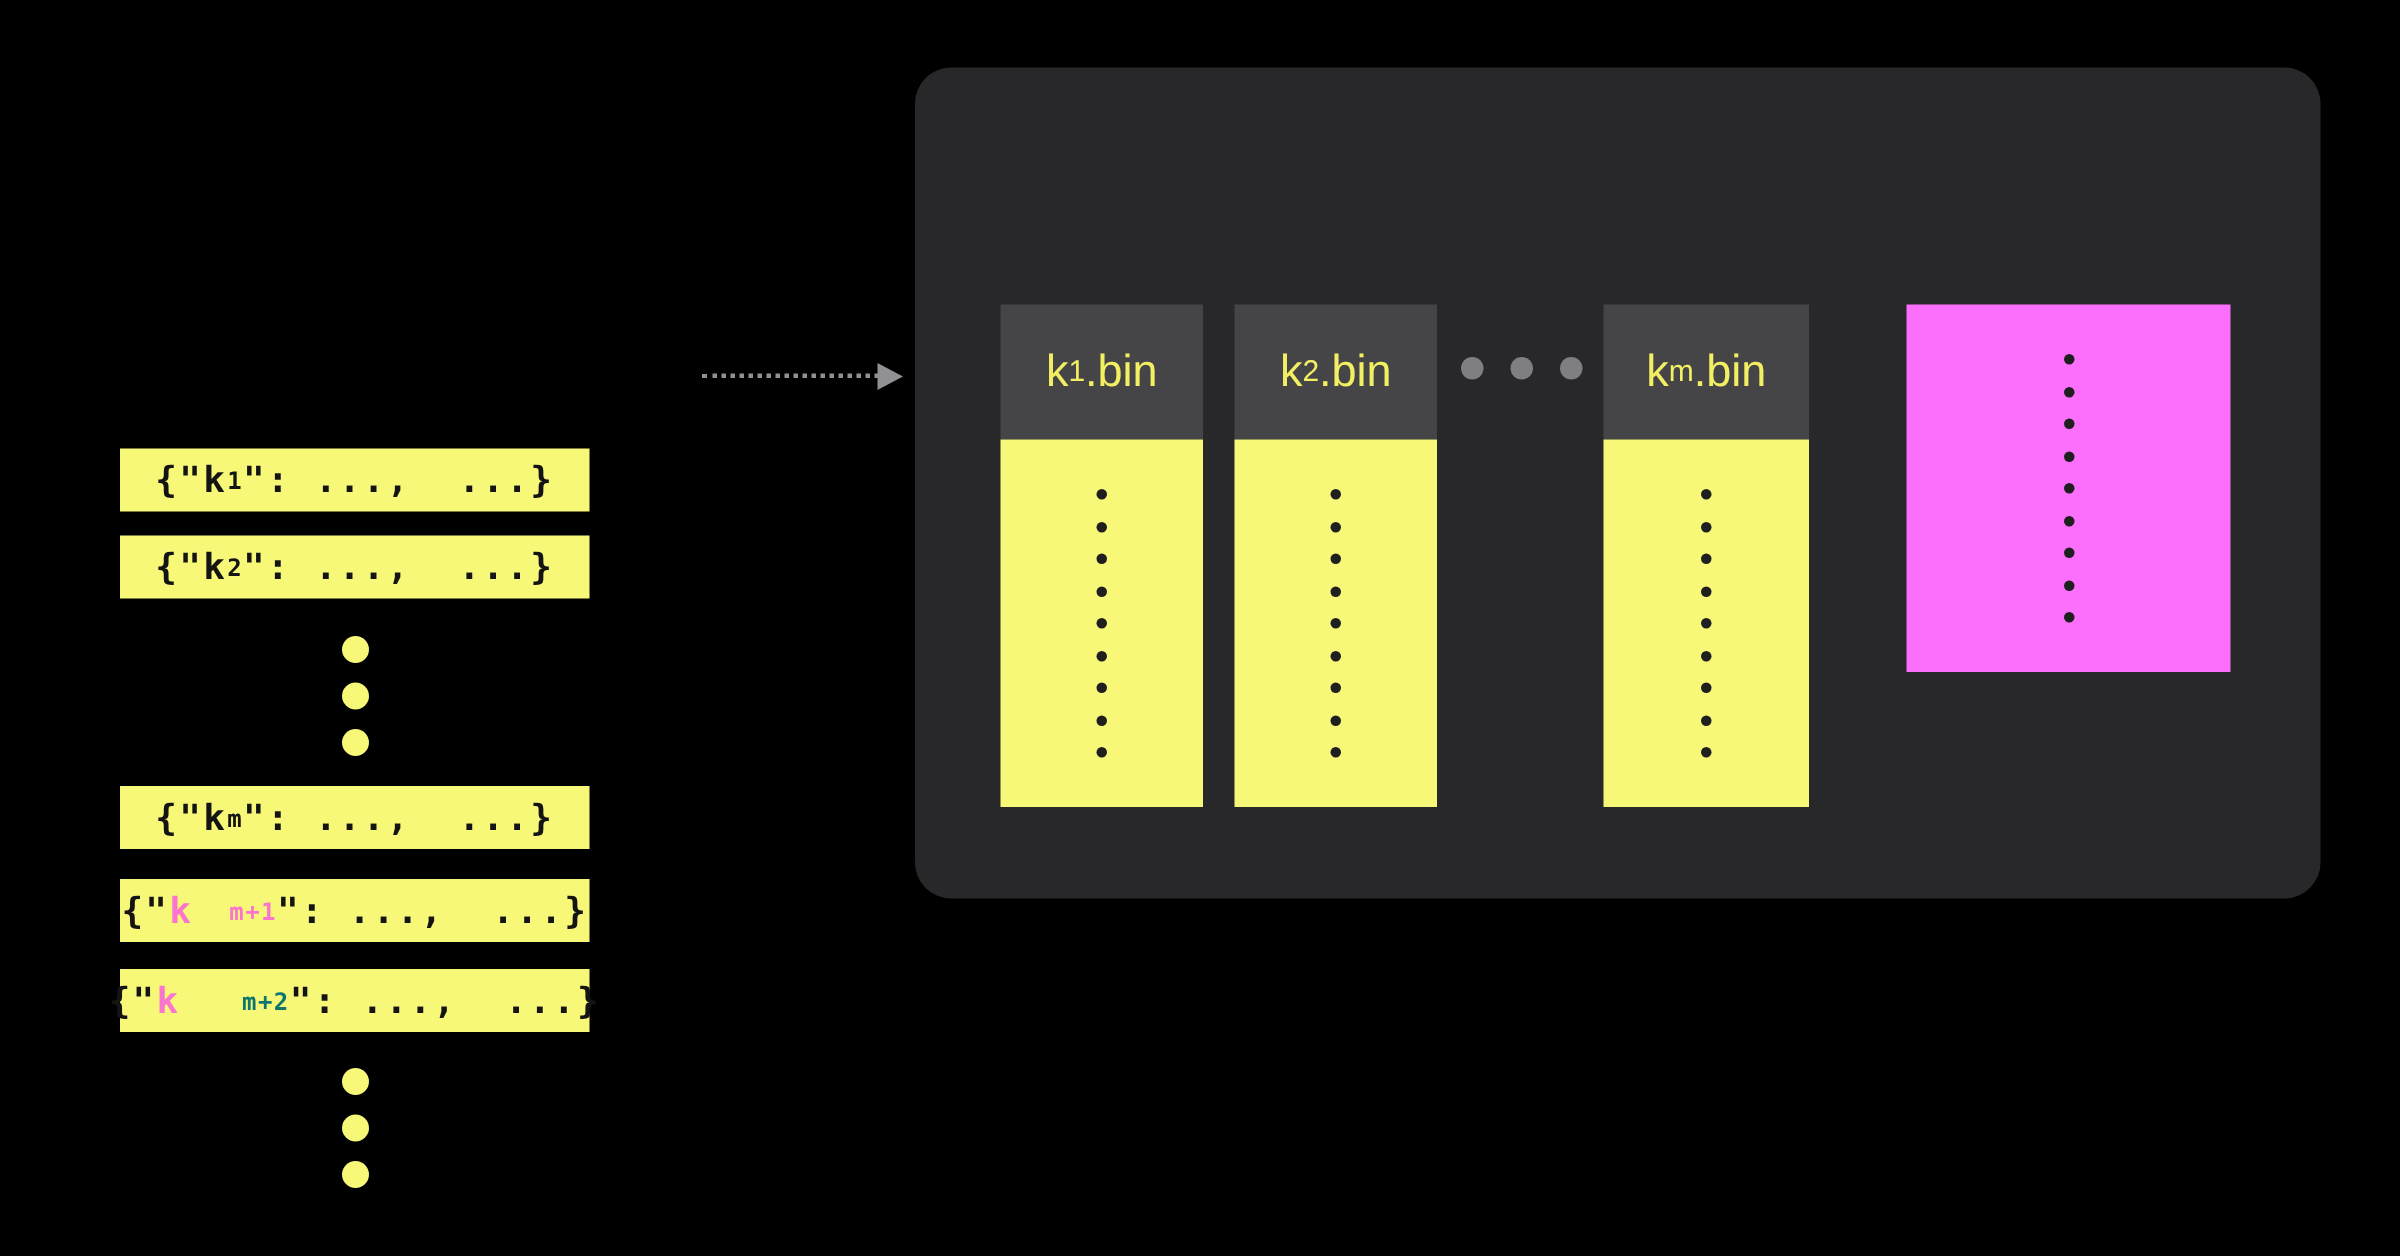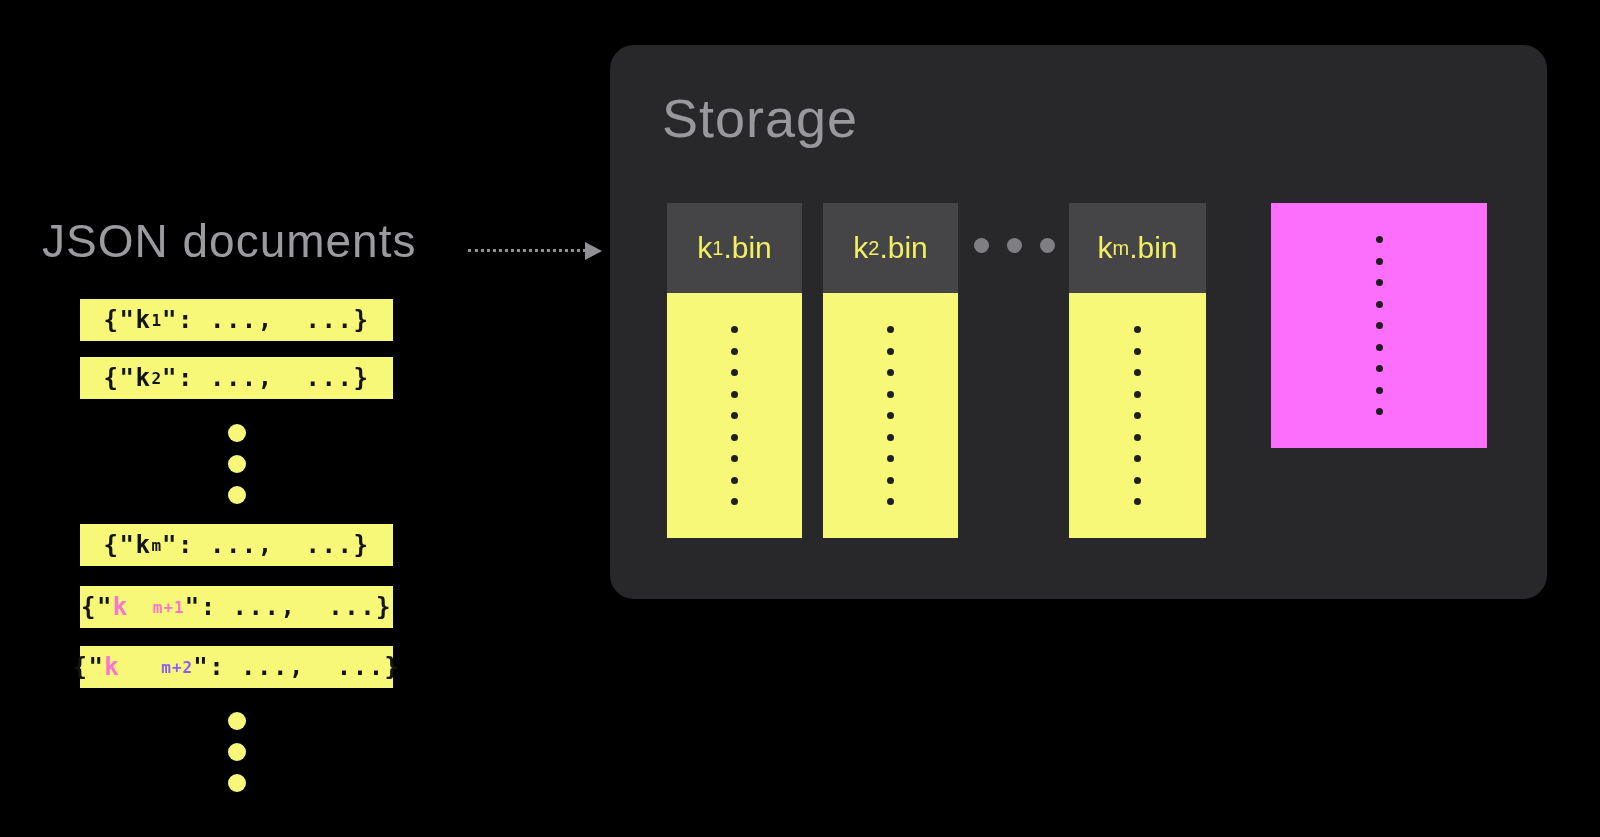--- a/index.html
+++ b/index.html
@@ -69,43 +69,41 @@
     position:absolute;left:364px;top:193px;
     display:flex;flex-direction:row;gap:18px;
   }
   .h-ellipsis .dot{width:15px;height:15px;border-radius:50%;}
 </style>
 </head>
 <body>
 
 <div class="canvas">
 
-  <div class="json-title" style="color: rgb(155, 155, 159);">JSON documents</div>
 
   <div class="doc-bar doc-0" style="background: rgb(248, 248, 120);"><span style="color: rgb(20, 20, 20);">{"</span><span style="color: rgb(20, 20, 20);">k</span><span class="sub" style="color: rgb(20, 20, 20);">1</span><span style="color: rgb(20, 20, 20);">": ...,  ...}</span></div>
   <div class="doc-bar doc-1" style="background: rgb(248, 248, 120);"><span style="color: rgb(20, 20, 20);">{"</span><span style="color: rgb(20, 20, 20);">k</span><span class="sub" style="color: rgb(20, 20, 20);">2</span><span style="color: rgb(20, 20, 20);">": ...,  ...}</span></div>
   <div class="v-ellipsis v-ell-0">
       <span class="dot" style="background: rgb(248, 248, 120);"></span>
       <span class="dot" style="background: rgb(248, 248, 120);"></span>
       <span class="dot" style="background: rgb(248, 248, 120);"></span>
     </div>
   <div class="doc-bar doc-2" style="background: rgb(248, 248, 120);"><span style="color: rgb(20, 20, 20);">{"</span><span style="color: rgb(20, 20, 20);">k</span><span class="sub" style="color: rgb(20, 20, 20);">m</span><span style="color: rgb(20, 20, 20);">": ...,  ...}</span></div>
   <div class="doc-bar doc-3" style="background: rgb(248, 248, 120);"><span style="color: rgb(20, 20, 20);">{"</span><span style="color: rgb(251, 116, 207);">k</span><span class="sub" style="color: rgb(251, 116, 207); padding-left: 24px;">m+1</span><span style="color: rgb(20, 20, 20);">": ...,  ...}</span></div>
-  <div class="doc-bar doc-4" style="background: rgb(248, 248, 120);"><span style="color: rgb(20, 20, 20);">{"</span><span style="color: rgb(251, 116, 207);">k</span><span class="sub" style="color: #8b5cf6; padding-left: 41px;">m+2</span><span style="color: rgb(20, 20, 20);">": ...,  ...}</span></div>
+  <div class="doc-bar doc-4" style="background: rgb(248, 248, 120);"><span style="color: rgb(20, 20, 20);">{"</span><span style="color: rgb(251, 116, 207);">k</span><span class="sub" style="color: #0f766e; padding-left: 41px;">m+2</span><span style="color: rgb(20, 20, 20);">": ...,  ...}</span></div>
   <div class="v-ellipsis v-ell-1">
       <span class="dot" style="background: rgb(248, 248, 120);"></span>
       <span class="dot" style="background: rgb(248, 248, 120);"></span>
       <span class="dot" style="background: rgb(248, 248, 120);"></span>
     </div>
 
   <div class="arrow-line" style="border-top-color: rgb(145, 145, 149);"></div>
   <div class="arrow-head" style="border-left-color: rgb(145, 145, 149);"></div>
 
   <div class="storage-panel" style="background: rgb(40, 40, 43);">
-    <div class="storage-title" style="color: rgb(152, 152, 157);">Storage</div>
 
     <div class="bin bin-0">
       <div class="bin-header" style="background: rgb(69, 69, 72);"><span style="color: rgb(242, 239, 99);">k</span><span class="sub" style="color: rgb(242, 239, 99);">1</span><span style="color: rgb(242, 239, 99);">.bin</span></div>
       <div class="bin-body" style="background: rgb(248, 248, 120);">
           <span class="dot" style="background: rgb(31, 31, 31);"></span>
           <span class="dot" style="background: rgb(31, 31, 31);"></span>
           <span class="dot" style="background: rgb(31, 31, 31);"></span>
           <span class="dot" style="background: rgb(31, 31, 31);"></span>
           <span class="dot" style="background: rgb(31, 31, 31);"></span>
           <span class="dot" style="background: rgb(31, 31, 31);"></span>

